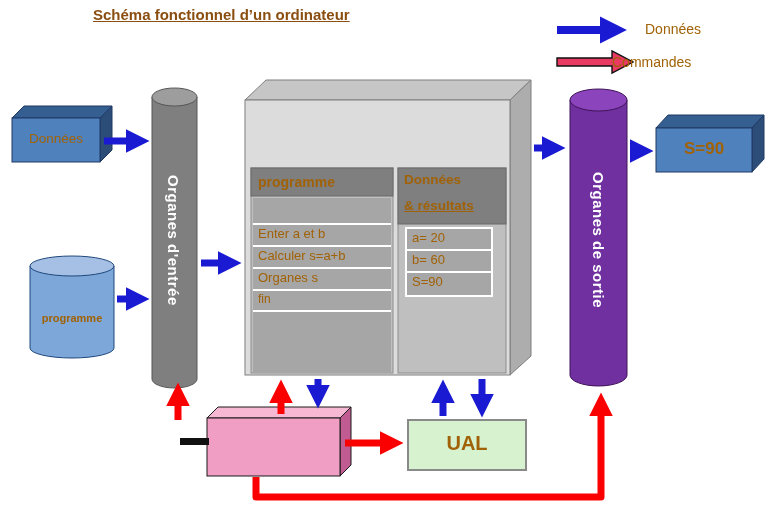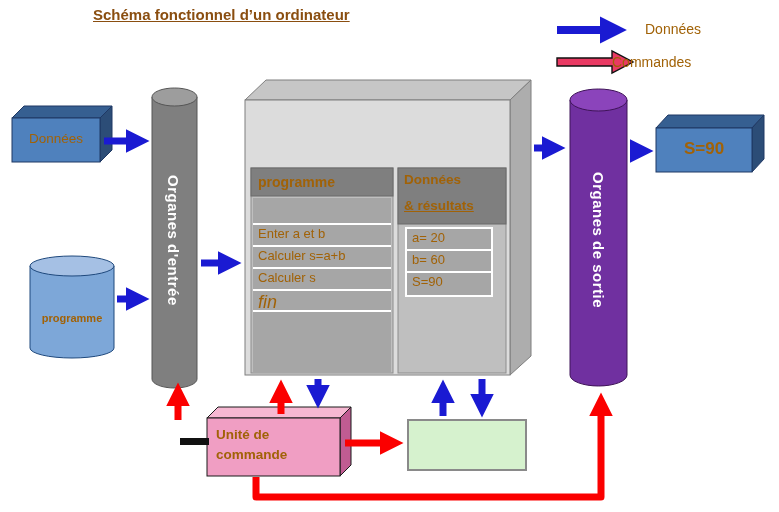--- a/index.html
+++ b/index.html
@@ -121,26 +121,26 @@
     <span>Organes d'entrée</span>
   </div>
   <div class="vbox" style="left:570px;top:102px;width:57px;height:276px;">
     <span>Organes de sortie</span>
   </div>
 
 
   <div class="lbl b" style="left:258px;top:174px;font-size:14px;">programme</div>
   <div class="lbl" style="left:258px;top:226px;font-size:13px;">Enter a et b</div>
   <div class="lbl" style="left:258px;top:248px;font-size:13px;">Calculer s=a+b</div>
-  <div class="lbl" style="left:258px;top:270px;font-size:13px;">Calculer s</div>
-  <div class="lbl" style="left:258px;top:292px;font-size:18px;font-style:italic;">fin</div>
+  <div class="lbl" style="left:258px;top:270px;font-size:13px;">Organes s</div>
+  <div class="lbl" style="left:258px;top:292px;font-size:12px;">fin</div>
 
   <div class="lbl b" style="left:404px;top:172px;font-size:13.5px;">Données</div>
   <div class="lbl b" style="left:404px;top:198px;font-size:13.5px;text-decoration:underline;">&amp; résultats</div>
   <div class="lbl" style="left:412px;top:230px;font-size:13px;">a= 20</div>
   <div class="lbl" style="left:412px;top:252px;font-size:13px;">b= 60</div>
   <div class="lbl" style="left:412px;top:274px;font-size:13px;">S=90</div>
 
   <div class="lbl c b" style="left:656px;top:139px;width:96px;font-size:17px;">S=90</div>
 
-  <div class="lbl b wrap" style="left:216px;top:425px;width:100px;font-size:13.5px;line-height:1.45;white-space:normal;">Unité de commande</div>
+  <div class="lbl c b" style="left:408px;top:432px;width:118px;font-size:20px;">UAL</div>
 
 </div>
 
 </body></html>

